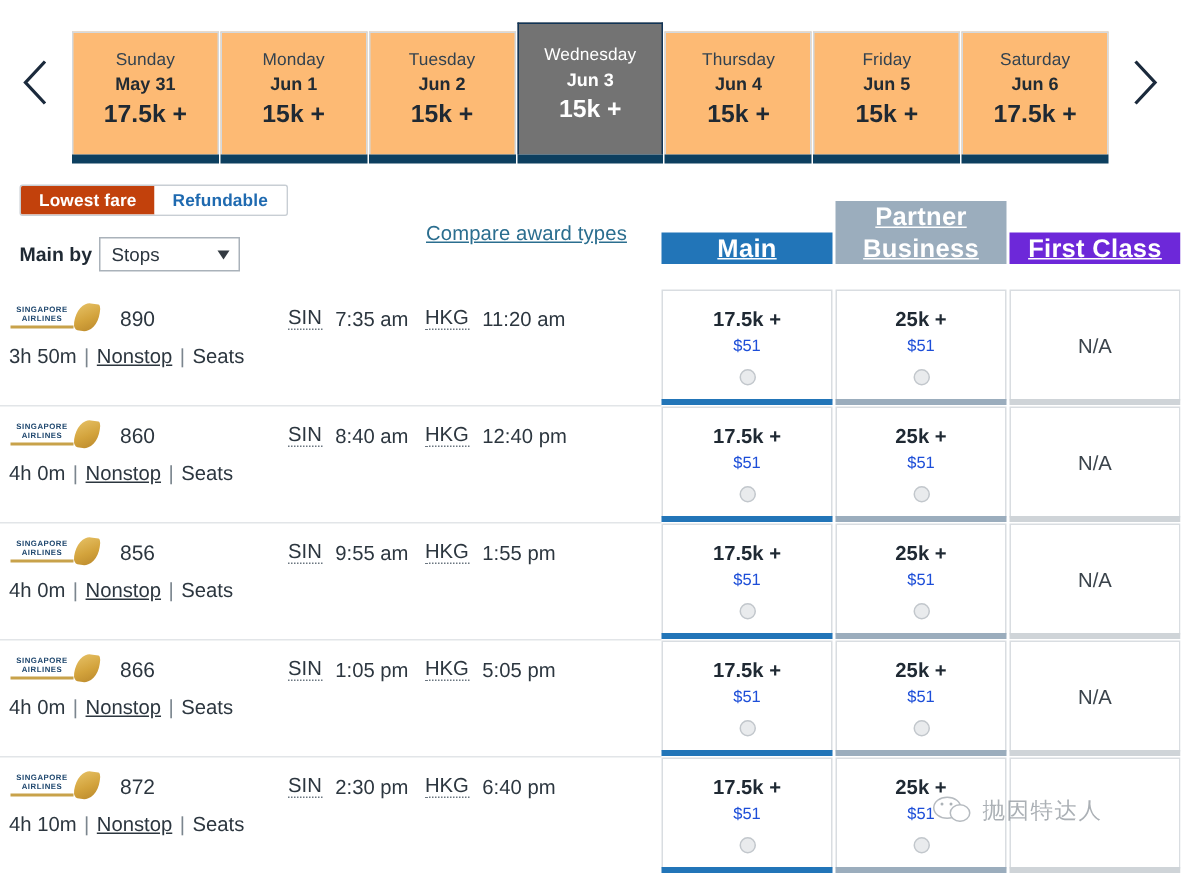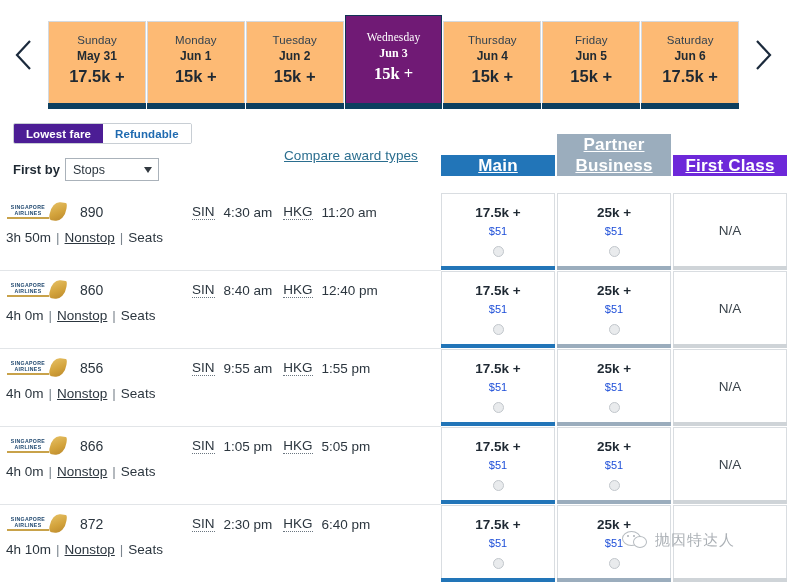--- a/index.html
+++ b/index.html
@@ -35,21 +35,21 @@
     padding-bottom: 4px;
   }
   .day-tab::after {
     content: ""; position: absolute; left: -1px; right: -1px; bottom: -6px;
     height: 6px; background: #0d3f5f;
   }
   .day-tab .dow { font-size: 11.5px; color: #33424f; line-height: 15px; letter-spacing:.1px;}
   .day-tab .date { font-size: 12px; color: #222b33; font-weight: 700; line-height: 16px; }
   .day-tab .price { font-size: 16.5px; font-weight: 700; color: #1f2933; line-height: 23px; margin-top: 1px;}
   .day-tab.selected {
-    background: #701a75; border-color: #113456; height: 88px; margin-top:-6px;font-family:Liberation Serif, serif;
+    background: #737373; border-color: #113456; height: 88px; margin-top:-6px;
   }
   .day-tab.selected .dow,
   .day-tab.selected .date,
   .day-tab.selected .price { color: #ffffff; }
   .day-tab.selected::after { background:#0d3f5f; }
 
   
   .controls {
     position: absolute; left: 0; top: 112px; width: 441px; height: 82px;
     background: #fff;
@@ -57,21 +57,21 @@
   .seg {
     position: absolute; left: 13px; top: 11px;
     display: flex; border: 1px solid #c8ced4; border-radius: 2px; overflow: hidden;
     height: 21px;
   }
   .seg-btn {
     font-size: 11.5px; font-weight: 700; padding: 0 12px; height: 19px;
     display:flex; align-items:center; justify-content:center; cursor: pointer;
     background: #fff; color: #1f6ab0; letter-spacing: .1px;
   }
-  .seg-btn.active { background: #4c1d95; color: #fff; }
+  .seg-btn.active { background: #c2410c; color: #fff; }
 
   .sortrow { position: absolute; left: 13px; top: 46px; display: flex; align-items: center; gap: 5px;}
   .sortlabel { font-size: 13px; font-weight: 700; color: #1f2933; }
   .select-box {
     width: 94px; height: 23px; border: 1px solid #aab2ba; background:#fff;
     display:flex; align-items:center; justify-content:space-between;
     padding: 0 6px 0 7px; cursor: pointer;
   }
   .select-box .val { font-size: 12.5px; color: #2c3views; color:#2c363f;}
   .caret { width:0;height:0;border-left:4.5px solid transparent;border-right:4.5px solid transparent;border-top:6px solid #333a41;}
@@ -219,21 +219,21 @@
       </svg>
     </div>
   </div>
 
   <div class="controls">
     <div class="seg" id="fare-toggle">
         <div class="seg-btn active">Lowest fare</div>
         <div class="seg-btn">Refundable</div>
       </div>
     <div class="sortrow">
-      <span class="sortlabel">First by</span>
+      <span class="sortlabel">Main by</span>
       <div class="select-box">
         <span class="val">Stops</span>
         <span class="caret"></span>
       </div>
     </div>
   </div>
 
   <a class="compare-link">Compare award types</a>
 
   <div class="fare-head" id="fare-head">
@@ -252,21 +252,21 @@
   <div class="flights" id="flights">
       <div class="flight-row">
         <div class="fr-line1">
           <span class="sq-logo">
             <span class="txt">SINGAPORE<br>AIRLINES</span>
             <span class="rule"></span>
             <span class="bird"></span>
           </span>
           <span class="fnum">890</span>
           <span class="seg-city p1">SIN</span>
-          <span class="seg-time p2">4:30 am</span>
+          <span class="seg-time p2">7:35 am</span>
           <span class="seg-city p3">HKG</span>
           <span class="seg-time p4">11:20 am</span>
         </div>
         <div class="fr-line2">
           <span class="dur">3h 50m</span>
           <span class="sep">|</span>
           <span class="nonstop">Nonstop</span>
           <span class="sep">|</span>
           <span class="seats">Seats</span>
         </div>

